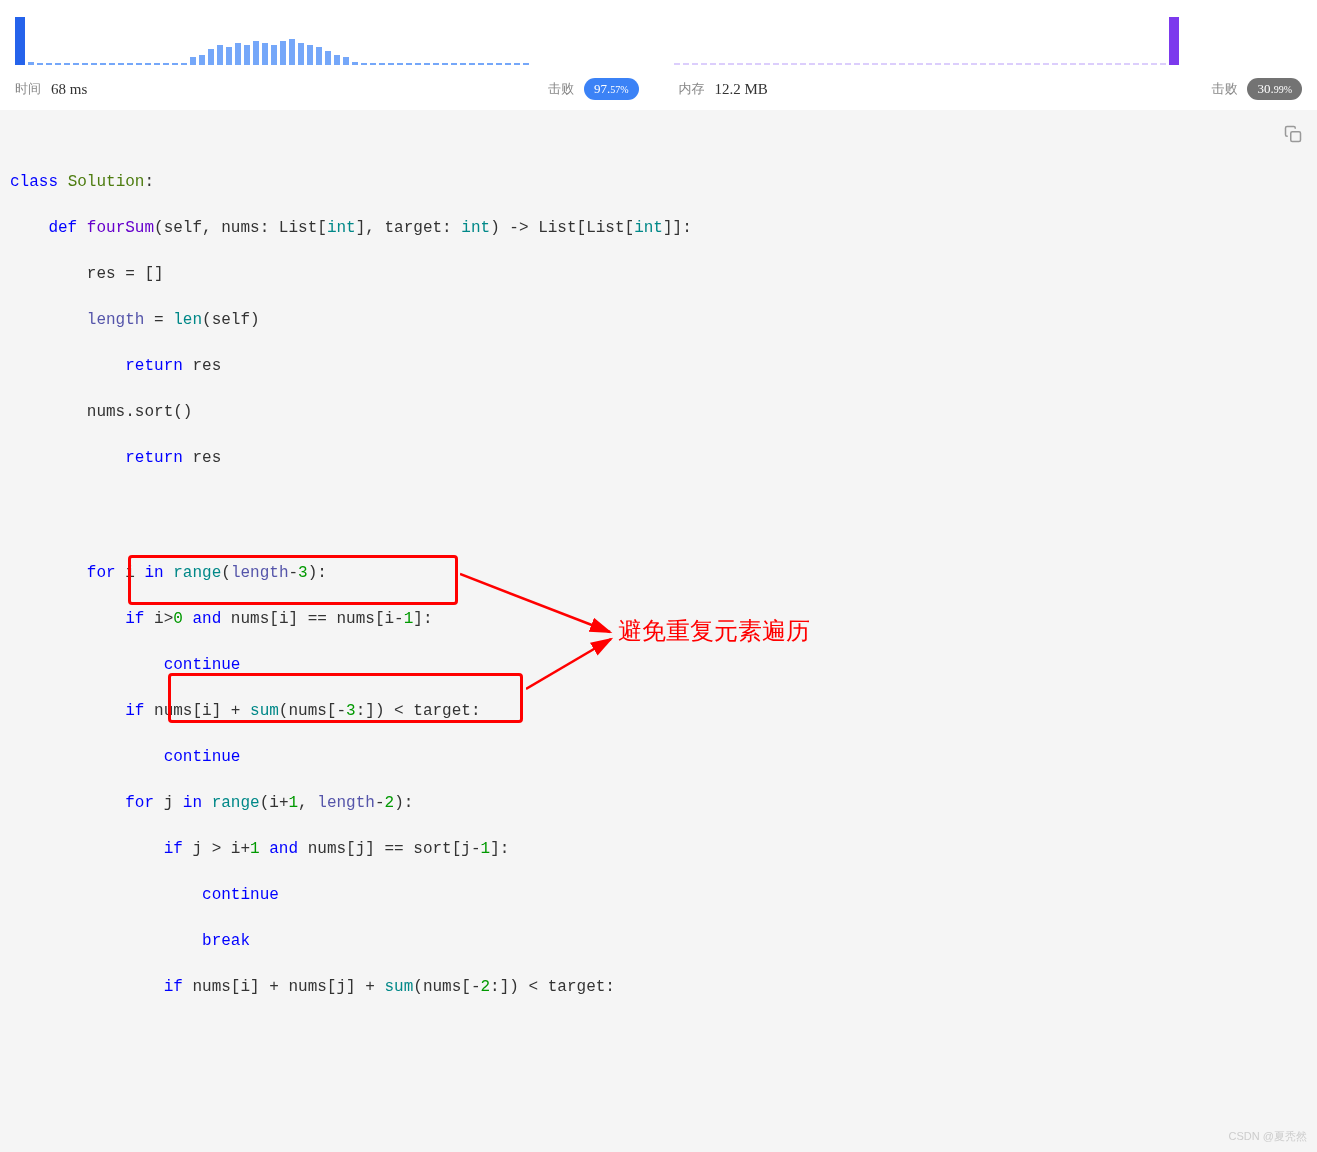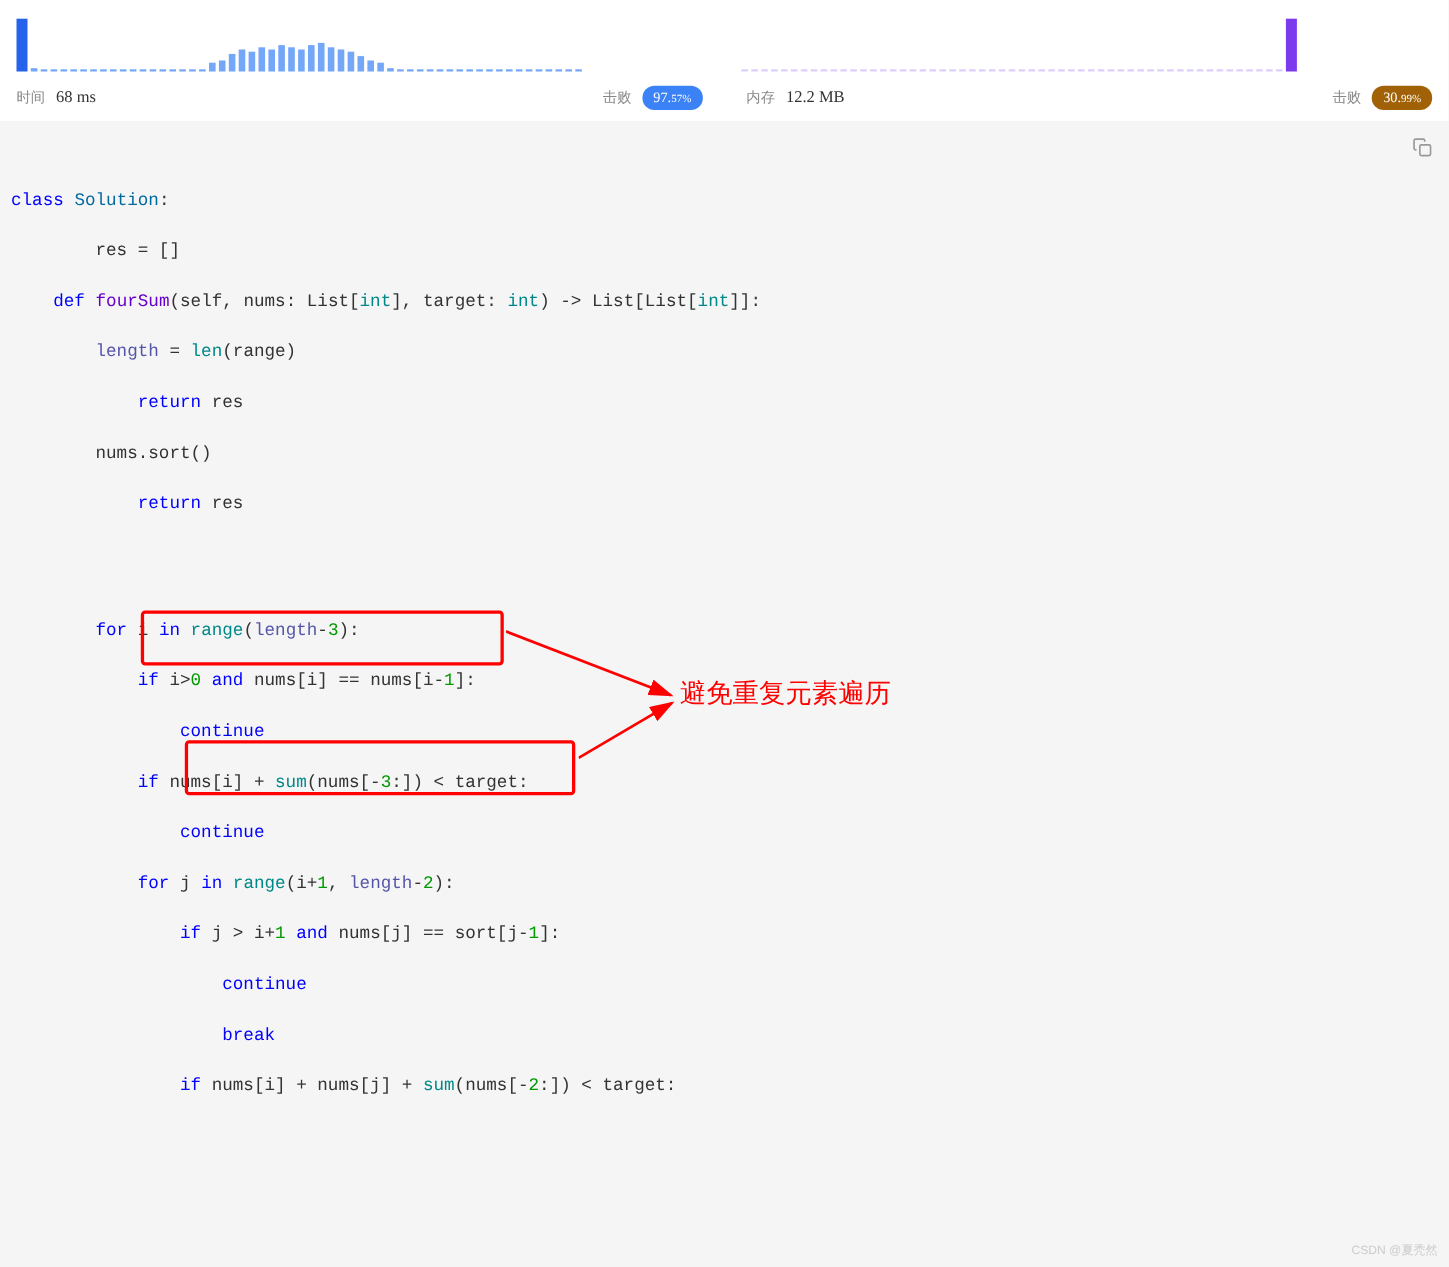--- a/index.html
+++ b/index.html
@@ -78,21 +78,21 @@
     .label-gray { color: #888; font-size: 13px; }
     .stat-val { color: #333; font-weight: 500; font-size: 15px; }
     .badge {
       border-radius: 14px;
       padding: 3px 10px;
       color: #fff;
       font-size: 13px;
       font-weight: 500;
     }
     .badge-blue { background: #3B82F6; }
-    .badge-purple { background: #a16207; }
+    .badge-purple { background: #737373; }
     .badge .small { font-size: 10px; }
     
     .code-container {
       background: #f5f5f5;
       padding: 15px 10px;
       font-family: Consolas, Monaco, "Courier New", monospace;
       font-size: 16px;
       line-height: 23px;
       white-space: pre;
       position: relative;
@@ -100,21 +100,21 @@
     }
     .copy-icon {
       position: absolute;
       right: 15px;
       top: 15px;
       width: 18px;
       height: 18px;
       cursor: pointer;
     }
     .kw { color: #0000FF; }
-    .cls { color: #0369a1; }
+    .cls { color: #4d7c0f; }
     .fn { color: #6600CC; }
     .var { color: #5555AA; }
     .type { color: #008888; }
     .num { color: #009900; }
     
     .red-box {
       border: 3px solid #FF0000;
       border-radius: 4px;
       position: absolute;
     }
@@ -285,23 +285,23 @@
     </div>
   </div>
 </div>
 
 <div class="code-container">
   <svg class="copy-icon" viewBox="0 0 24 24" fill="none" stroke="#999" stroke-width="2">
       <rect x="9" y="9" width="13" height="13" rx="2"></rect>
       <path d="M5 15H4a2 2 0 0 1-2-2V4a2 2 0 0 1 2-2h9a2 2 0 0 1 2 2v1"></path>
     </svg>
 <div><span class="kw">class</span> <span class="cls">Solution</span>:</div>
+<div>    <span class="kw">def</span> <span class="fn">fourSum</span><span>(self, nums: List[</span><span class="type">int</span><span>], target: </span><span class="type">int</span><span>) -&gt; List[List[</span><span class="type">int</span><span>]]:</span></div>
 <div>        <span>res = []</span></div>
-<div>    <span class="kw">def</span> <span class="fn">fourSum</span><span>(self, nums: List[</span><span class="type">int</span><span>], target: </span><span class="type">int</span><span>) -&gt; List[List[</span><span class="type">int</span><span>]]:</span></div>
-<div>        <span class="var">length</span><span> = </span><span class="type">len</span><span>(range)</span></div>
+<div>        <span class="var">length</span><span> = </span><span class="type">len</span><span>(self)</span></div>
 <div>            <span class="kw">return</span><span> res</span></div>
 <div>        <span>nums.sort()</span></div>
 <div>            <span class="kw">return</span><span> res</span></div>
 <div> </div>
 <div class="code-wrap">
 <div>        <span class="kw">for</span><span> i </span><span class="kw">in</span> <span class="type">range</span><span>(</span><span class="var">length</span><span>-</span><span class="num">3</span><span>):</span></div>
 <div>            <span class="kw">if</span><span> i&gt;</span><span class="num">0</span> <span class="kw">and</span><span> nums[i] == nums[i-</span><span class="num">1</span><span>]:</span></div>
 <div>                <span class="kw">continue</span></div>
 <div>            <span class="kw">if</span><span> nums[i] + </span><span class="type">sum</span><span>(nums[-</span><span class="num">3</span><span>:]) &lt; target:</span></div>
 <div>                <span class="kw">continue</span></div>

